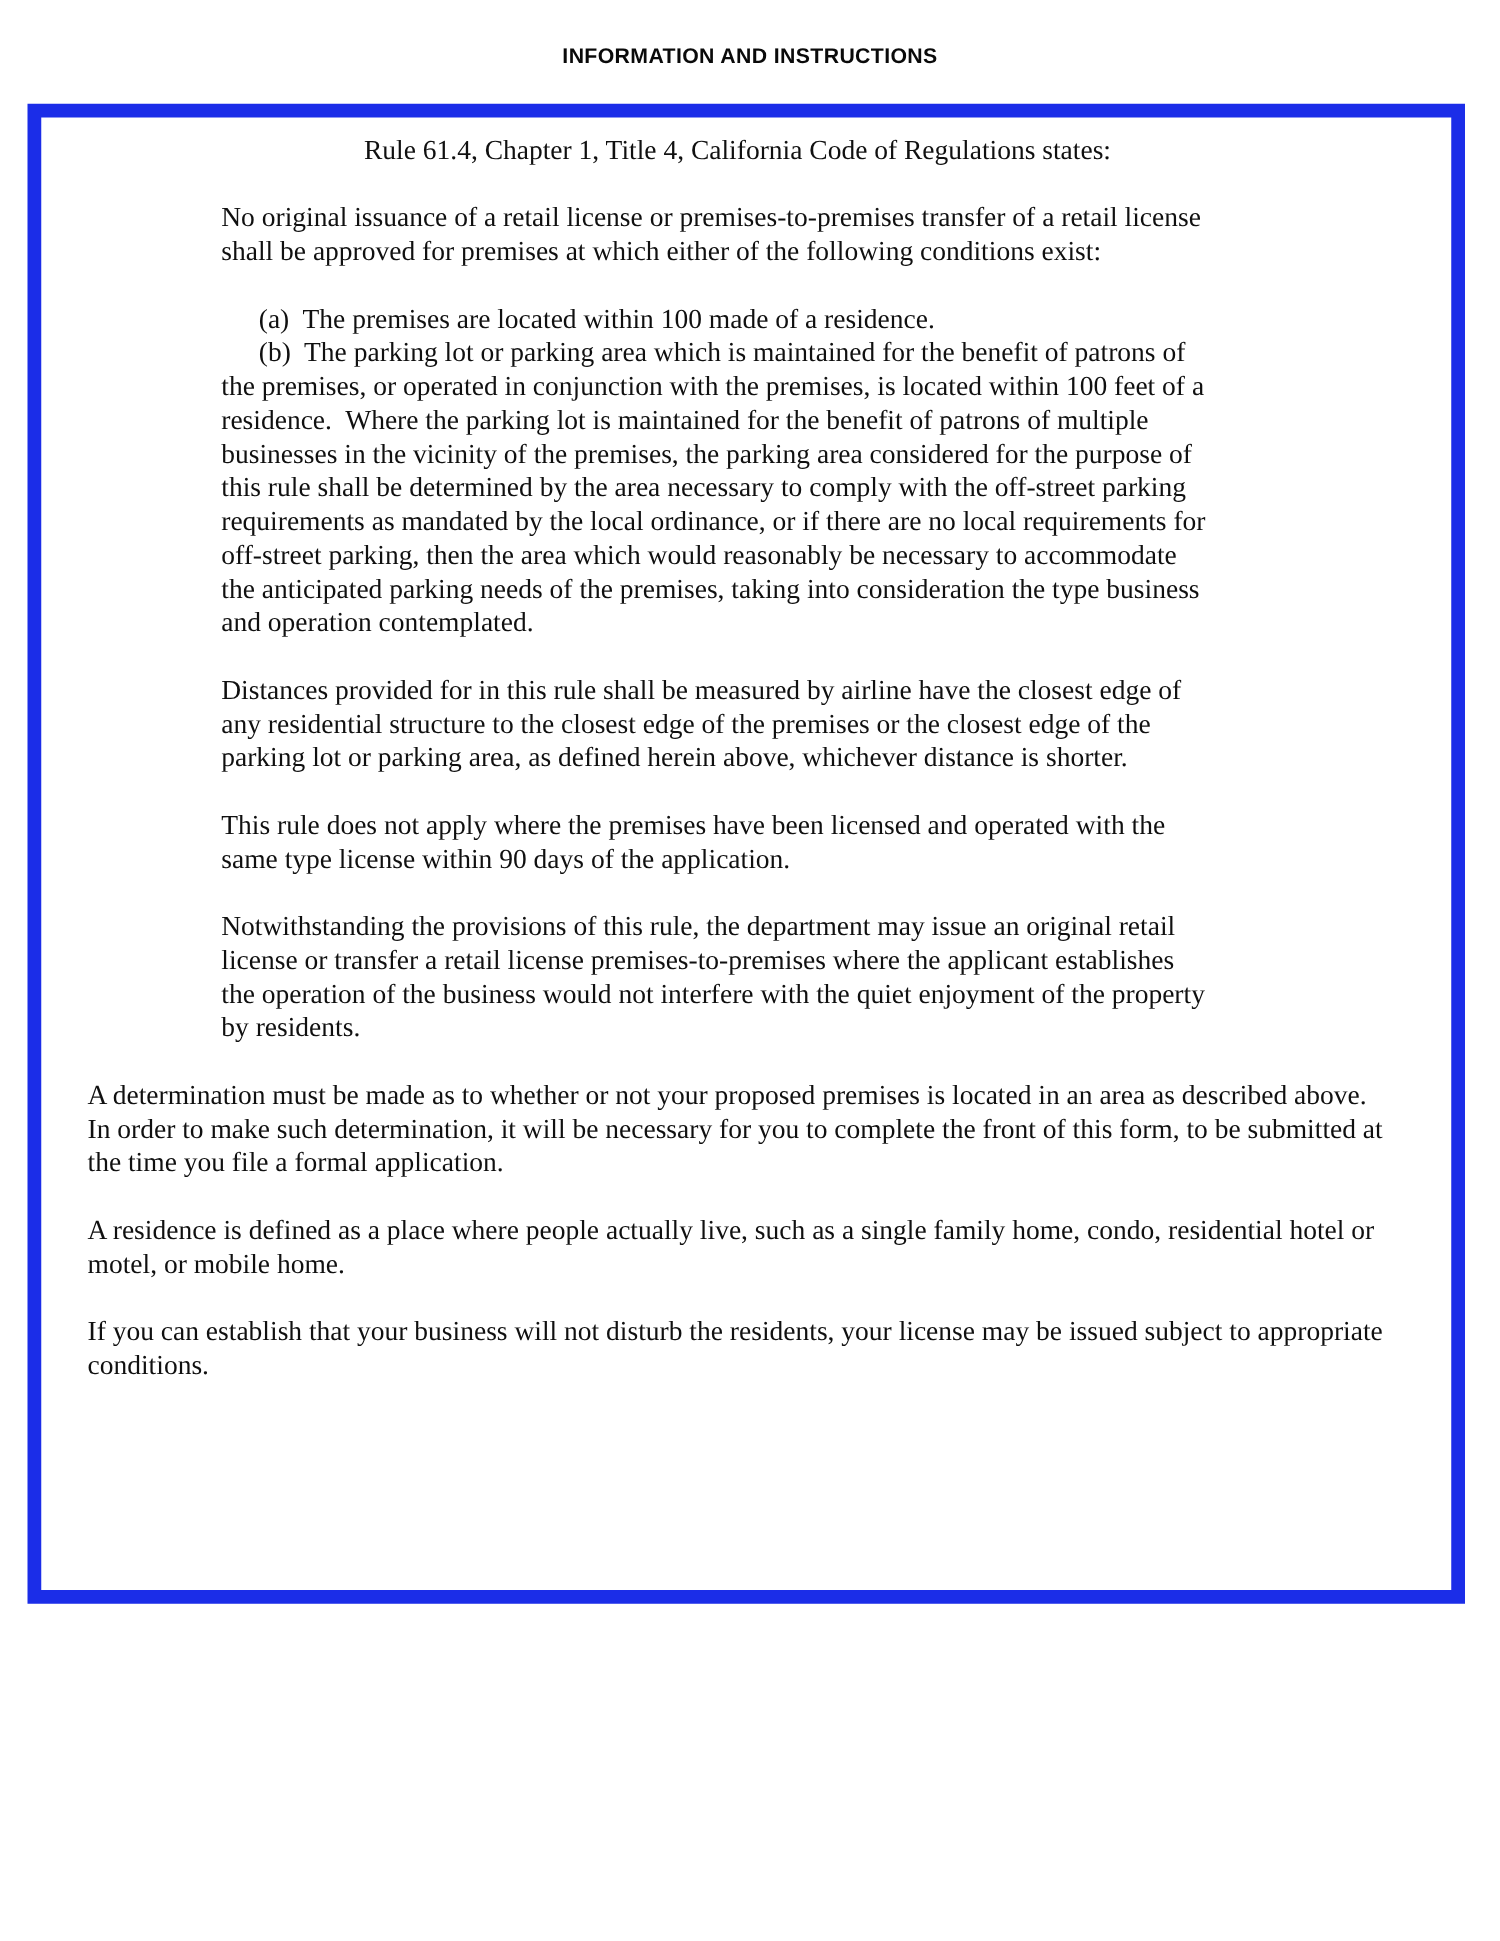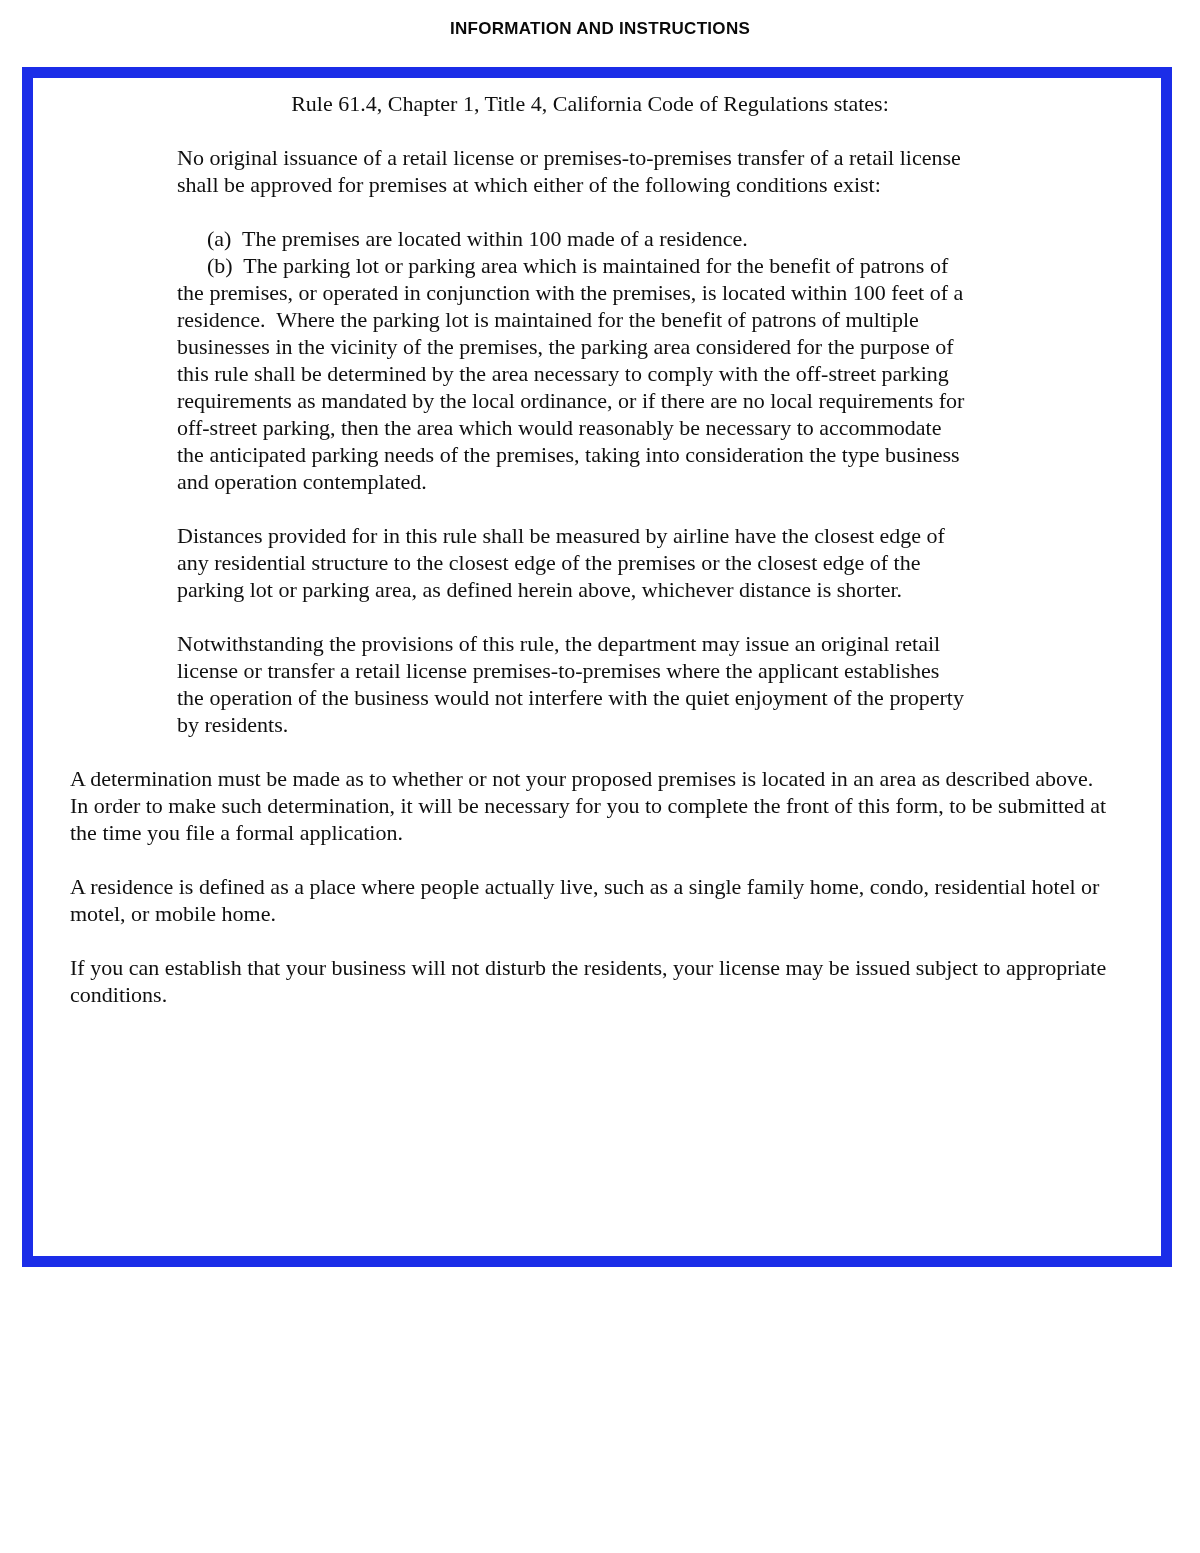--- a/index.html
+++ b/index.html
@@ -9,21 +9,21 @@
   }
   .page {
     position: relative;
     width: 1200px;
     height: 1553px;
     background: #ffffff;
     overflow: hidden;
     color: #101010;
   }
   .page-header {
-    padding-top: 19px;
+    padding-top: 35px;
     height: 20px;
     text-align: center;
     font-family: "Liberation Sans", sans-serif;
     font-weight: bold;
     font-size: 17px;
     letter-spacing: 0.3px;
     color: #0a0a0a;
   }
   .notice-box {
     box-sizing: border-box;
@@ -73,20 +73,21 @@
 
     <div class="rule-block">
       <p>No original issuance of a retail license or premises-to-premises transfer of a retail license shall be approved for premises at which either of the following conditions exist:</p>
 
       <p class="list-item list-item-a">(a)  The premises are located within 100 made of a residence.</p>
 
       <p class="list-item">(b)  The parking lot or parking area which is maintained for the benefit of patrons of the premises, or operated in conjunction with the premises, is located within 100 feet of a residence.  Where the parking lot is maintained for the benefit of patrons of multiple businesses in the vicinity of the premises, the parking area considered for the purpose of this rule shall be determined by the area necessary to comply with the off-street parking requirements as mandated by the local ordinance, or if there are no local requirements for off-street parking, then the area which would reasonably be necessary to accommodate the anticipated parking needs of the premises, taking into consideration the type business and operation contemplated.</p>
 
       <p>Distances provided for in this rule shall be measured by airline have the closest edge of any residential structure to the closest edge of the premises or the closest edge of the parking lot or parking area, as defined herein above, whichever distance is shorter.</p>
 
+      <p>This rule does not apply where the premises have been licensed and operated with the same type license within 90 days of the application.</p>
 
       <p>Notwithstanding the provisions of this rule, the department may issue an original retail license or transfer a retail license premises-to-premises where the applicant establishes the operation of the business would not interfere with the quiet enjoyment of the property by residents.</p>
     </div>
 
     <p class="closing-par">A determination must be made as to whether or not your proposed premises is located in an area as described above.  In order to make such determination, it will be necessary for you to complete the front of this form, to be submitted at the time you file a formal application.</p>
 
     <p class="closing-par">A residence is defined as a place where people actually live, such as a single family home, condo, residential hotel or motel, or mobile home.</p>
 
     <p class="closing-par">If you can establish that your business will not disturb the residents, your license may be issued subject to appropriate conditions.</p>
 

